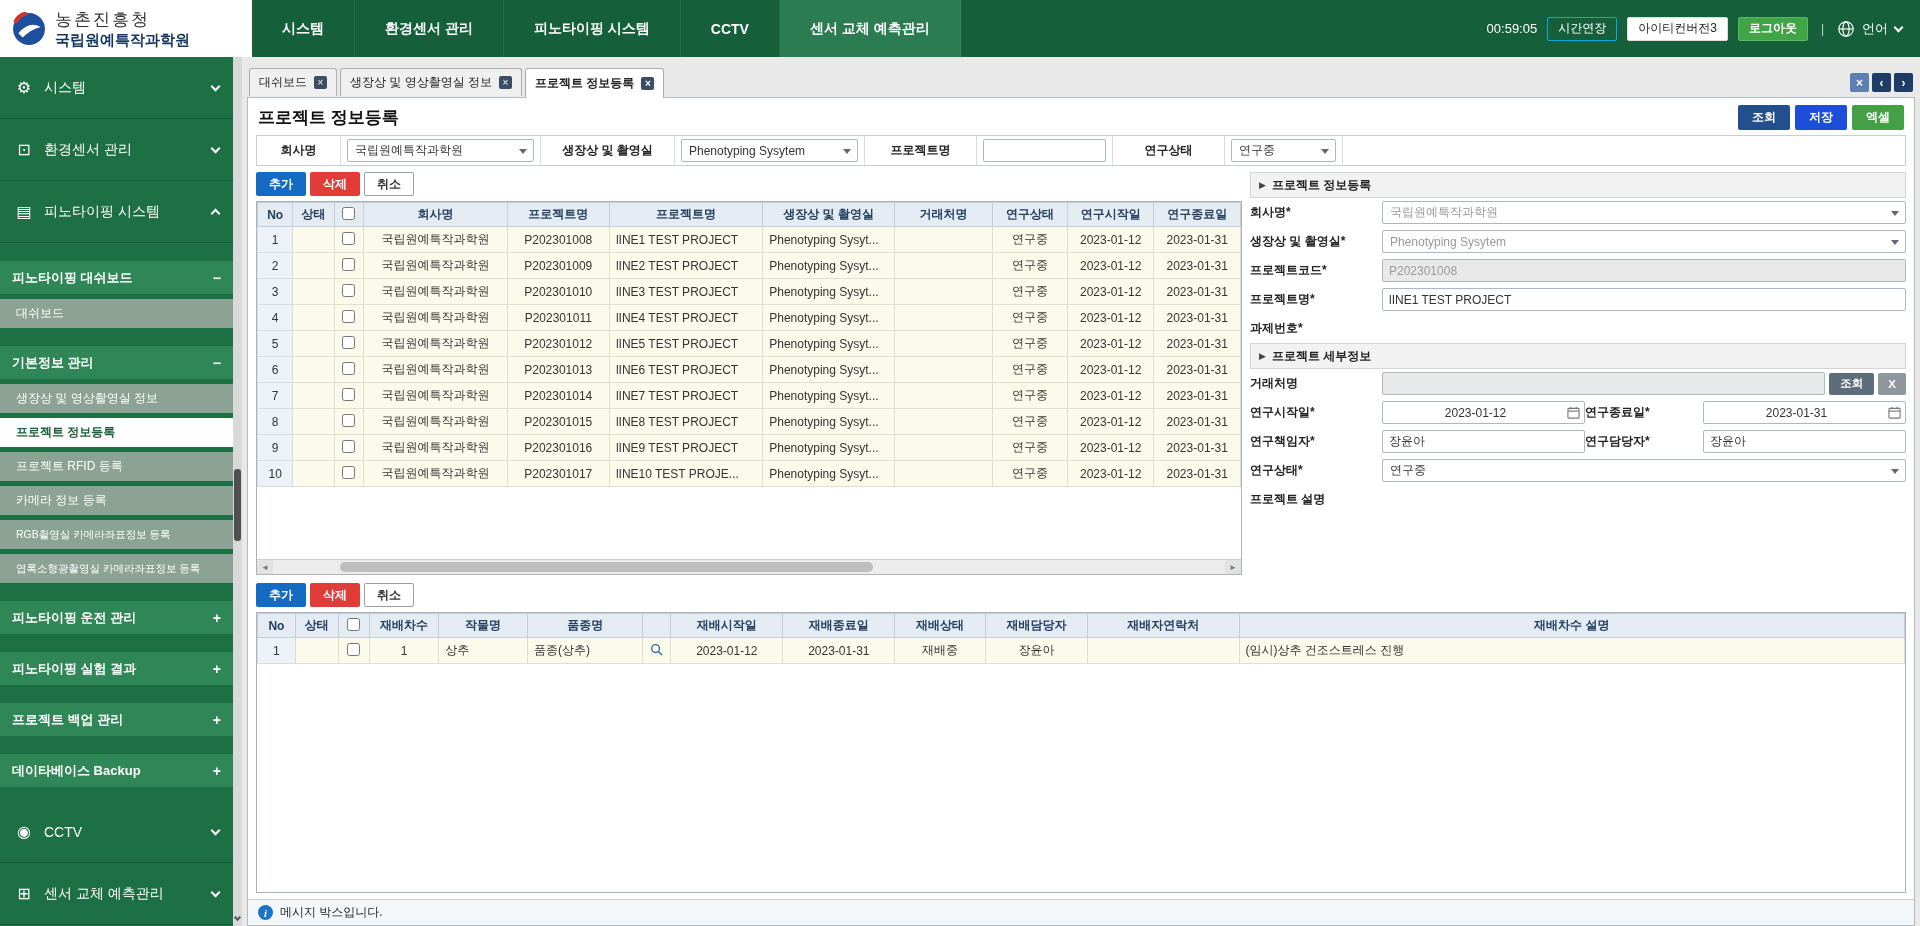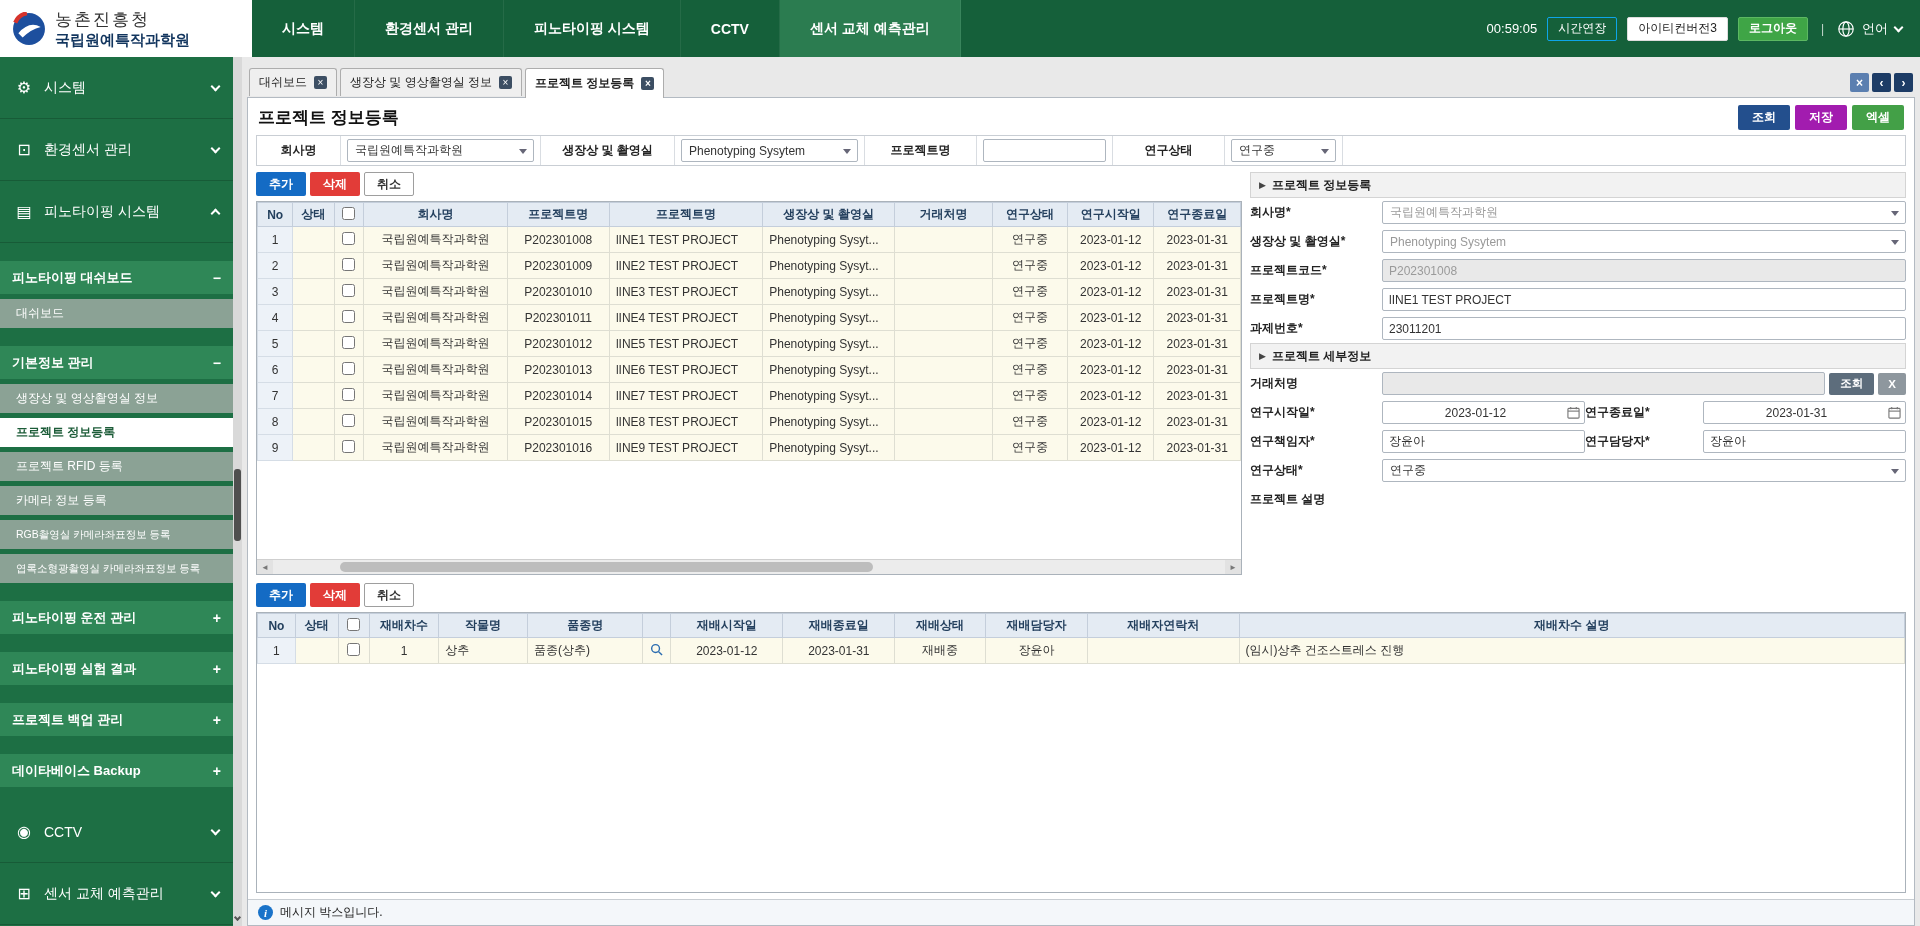--- a/index.html
+++ b/index.html
@@ -54,21 +54,21 @@
 .tab-controls{display:flex;gap:3px;margin-bottom:5px}
 .tc-btn{width:19px;height:19px;color:#fff;display:flex;align-items:center;justify-content:center;font-size:12px;font-weight:bold;border-radius:2px;cursor:pointer}
 .tc-btn.light{background:#5b7fb0}
 .tc-btn.dark{background:#1d3c66}
 .panel{flex:1;background:#fff;border:1px solid #b3bac2;display:flex;flex-direction:column;min-height:0}
 .page-head{display:flex;align-items:center;padding:7px 10px 5px}
 .page-title{font-size:17px;font-weight:bold;color:#111}
 .page-actions{margin-left:auto;display:flex;gap:5px}
 .btn{height:25px;padding:0 14px;font-size:12px;font-weight:bold;color:#fff;border:none;border-radius:2px;cursor:pointer;font-family:inherit}
 .btn.navy{background:#234f8d}
-.btn.slate{background:#a21caf}
+.btn.slate{background:#1d4ed8}
 .btn.excel{background:#43a047}
 
 
 .filterbar{margin:0 8px;border:1px solid #c9ced4;display:flex;align-items:stretch;height:31px;flex:0 0 31px;background:#fff}
 .f-label{display:flex;align-items:center;justify-content:center;font-weight:bold;border-right:1px solid #d9dde2;padding:0 8px}
 .f-item{display:flex;align-items:center;padding:0 6px;border-right:1px solid #d9dde2}
 .sel{position:relative;height:23px;border:1px solid #aeb6bf;background:#fff;display:flex;align-items:center;padding:0 20px 0 7px;font-size:12px;color:#333;cursor:pointer;border-radius:2px;white-space:nowrap;overflow:hidden}
 .sel .sel-arr{position:absolute;right:6px;top:9px;border-left:4px solid transparent;border-right:4px solid transparent;border-top:5px solid #667}
 .sel.gray-text{color:#999}
 .inp{height:23px;border:1px solid #aeb6bf;border-radius:2px;padding:0 6px;font-size:12px;font-family:inherit;color:#333;background:#fff}
@@ -442,20 +442,33 @@
                         <td><input type="checkbox" style=""></td>
                         <td>국립원예특작과학원</td>
                         <td>P202301016</td>
                         <td class="al">lINE9 TEST PROJECT</td>
                         <td class="al">Phenotyping Sysyt...</td>
                         <td></td>
                         <td>연구중</td>
                         <td>2023-01-12</td>
                         <td>2023-01-31</td>
                       </tr>
+                      <tr>
+                        <td class="c-no">10</td>
+                        <td></td>
+                        <td><input type="checkbox" style=""></td>
+                        <td>국립원예특작과학원</td>
+                        <td>P202301017</td>
+                        <td class="al">lINE10 TEST PROJE...</td>
+                        <td class="al">Phenotyping Sysyt...</td>
+                        <td></td>
+                        <td>연구중</td>
+                        <td>2023-01-12</td>
+                        <td>2023-01-31</td>
+                      </tr>
                     </tbody>
                 </table>
               </div>
               <div class="hscroll">
                 <div class="hs-btn">◄</div>
                 <div class="hs-track">
                     <div class="hs-thumb"></div>
                   </div>
                 <div class="hs-btn">►</div>
               </div>
@@ -497,23 +510,20 @@
 
             <div class="frow">
               <label class="flabel">프로젝트명*</label>
               <div class="fctrl">
                   <input class="inp full" value="lINE1 TEST PROJECT" style="">
                 </div>
             </div>
 
             <div class="frow">
               <label class="flabel">과제번호*</label>
-              <div class="fctrl">
-                  <input class="inp full" value="23011201" style="">
-                </div>
             </div>
 
             <div class="sec-title">
               <span class="tri">▶</span>
               <span>프로젝트 세부정보</span>
             </div>
 
             <div class="frow">
               <label class="flabel">거래처명</label>
               <div class="fctrl">

